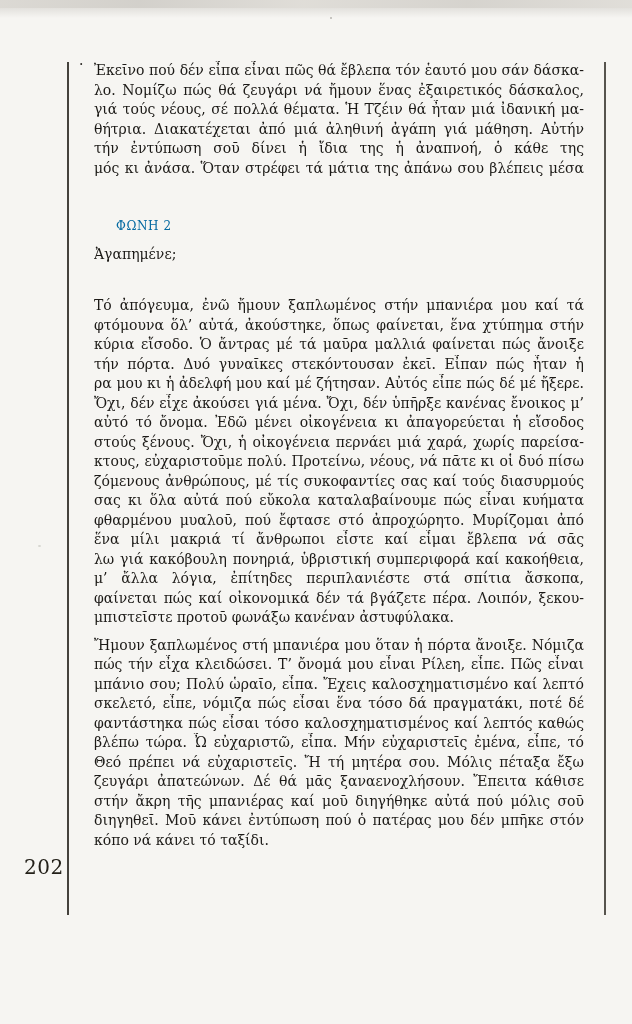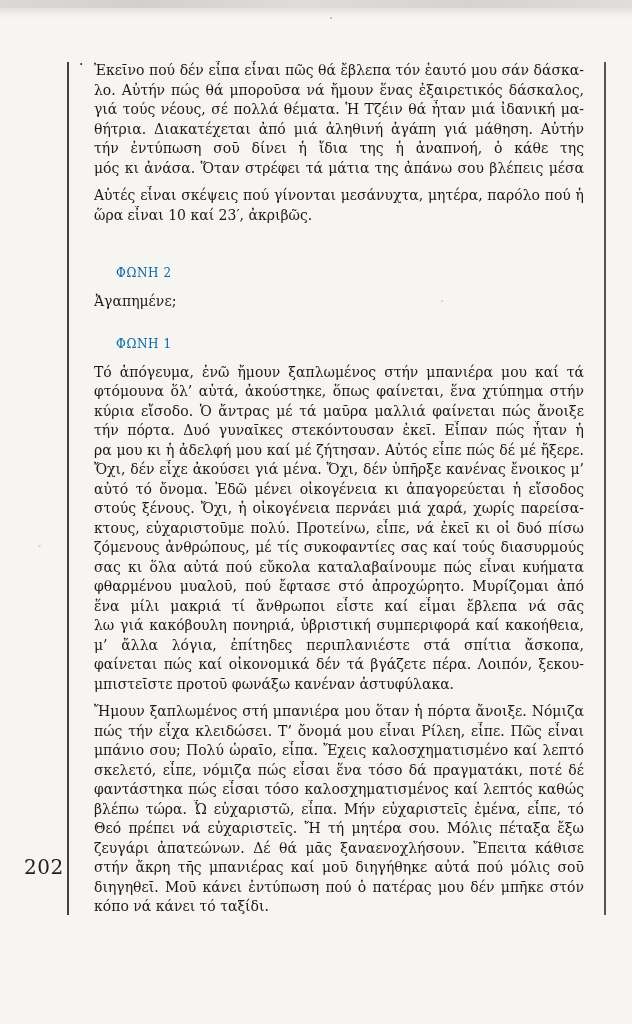--- a/index.html
+++ b/index.html
@@ -58,47 +58,42 @@
 <div class="rule left"></div>
 <div class="rule right"></div>
 
 <div class="page-number">202</div>
 
 <div class="text-column" style="color: rgb(28, 26, 23);">
   <span class="artifact-dot">·</span>
 
 <div class="para">
       <div class="line">Ἐκεῖνο πού δέν εἶπα εἶναι πῶς θά ἔβλεπα τόν ἑαυτό μου σάν δάσκα-</div>
-      <div class="line">λο. Αὐτήν πώς θά μποροῦσα νά ἤμουν ἕνας ἐξαιρετικός δάσκαλος,</div>
+      <div class="line">λο. Νομίζω πώς θά ζευγάρι νά ἤμουν ἕνας ἐξαιρετικός δάσκαλος,</div>
       <div class="line">γιά τούς νέους, σέ πολλά θέματα. Ἡ Τζέιν θά ἦταν μιά ἰδανική μα-</div>
       <div class="line">θήτρια. Διακατέχεται ἀπό μιά ἀληθινή ἀγάπη γιά μάθηση. Αὐτήν</div>
       <div class="line">τήν ἐντύπωση σοῦ δίνει ἡ ἴδια της ἡ ἀναπνοή, ὁ κάθε της ἀναστεναγ-</div>
       <div class="line">μός κι ἀνάσα. Ὅταν στρέφει τά μάτια της ἀπάνω σου βλέπεις μέσα</div>
-    </div>
-    <div class="para">
-      <div class="line">Αὐτές εἶναι σκέψεις πού γίνονται μεσάνυχτα, μητέρα, παρόλο πού ἡ</div>
-      <div class="line last">ὥρα εἶναι 10 καί 23′, ἀκριβῶς.</div>
     </div>
     <div style="height: 31px;"></div>
     <div class="voice-label">ΦΩΝΗ 2</div>
     <div class="para">
       <div class="line last">Ἀγαπημένε;</div>
     </div>
     <div style="height: 16px;"></div>
-    <div class="voice-label">ΦΩΝΗ 1</div>
     <div class="para">
       <div class="line">Τό ἀπόγευμα, ἐνῶ ἤμουν ξαπλωμένος στήν μπανιέρα μου καί τά σκε-</div>
       <div class="line">φτόμουνα ὅλ’ αὐτά, ἀκούστηκε, ὅπως φαίνεται, ἕνα χτύπημα στήν</div>
       <div class="line">κύρια εἴσοδο. Ὁ ἄντρας μέ τά μαῦρα μαλλιά φαίνεται πώς ἄνοιξε</div>
       <div class="line">τήν πόρτα. Δυό γυναῖκες στεκόντουσαν ἐκεῖ. Εἶπαν πώς ἦταν ἡ μητέ-</div>
       <div class="line">ρα μου κι ἡ ἀδελφή μου καί μέ ζήτησαν. Αὐτός εἶπε πώς δέ μέ ἤξερε.</div>
       <div class="line">Ὄχι, δέν εἶχε ἀκούσει γιά μένα. Ὄχι, δέν ὑπῆρξε κανένας ἔνοικος μ’</div>
       <div class="line">αὐτό τό ὄνομα. Ἐδῶ μένει οἰκογένεια κι ἀπαγορεύεται ἡ εἴσοδος</div>
       <div class="line">στούς ξένους. Ὄχι, ἡ οἰκογένεια περνάει μιά χαρά, χωρίς παρείσα-</div>
-      <div class="line">κτους, εὐχαριστοῦμε πολύ. Προτείνω, εἶπε, νά ἐκεῖ κι οἱ δυό πίσω</div>
+      <div class="line">κτους, εὐχαριστοῦμε πολύ. Προτείνω, νέους, νά πᾶτε κι οἱ δυό πίσω</div>
       <div class="line">ζόμενους ἀνθρώπους, μέ τίς συκοφαντίες σας καί τούς διασυρμούς</div>
       <div class="line">σας κι ὅλα αὐτά πού εὔκολα καταλαβαίνουμε πώς εἶναι κυήματα διε-</div>
       <div class="line">φθαρμένου μυαλοῦ, πού ἔφτασε στό ἀπροχώρητο. Μυρίζομαι ἀπό</div>
       <div class="line">ἕνα μίλι μακριά τί ἄνθρωποι εἶστε καί εἶμαι ἔβλεπα νά σᾶς καταγγεί-</div>
       <div class="line">λω γιά κακόβουλη πονηριά, ὑβριστική συμπεριφορά καί κακοήθεια,</div>
       <div class="line">μ’ ἄλλα λόγια, ἐπίτηδες περιπλανιέστε στά σπίτια ἄσκοπα, ἄλλωστε</div>
       <div class="line">φαίνεται πώς καί οἰκονομικά δέν τά βγάζετε πέρα. Λοιπόν, ξεκου-</div>
       <div class="line last">μπιστεῖστε προτοῦ φωνάξω κανέναν ἀστυφύλακα.</div>
     </div>
     <div class="para">

